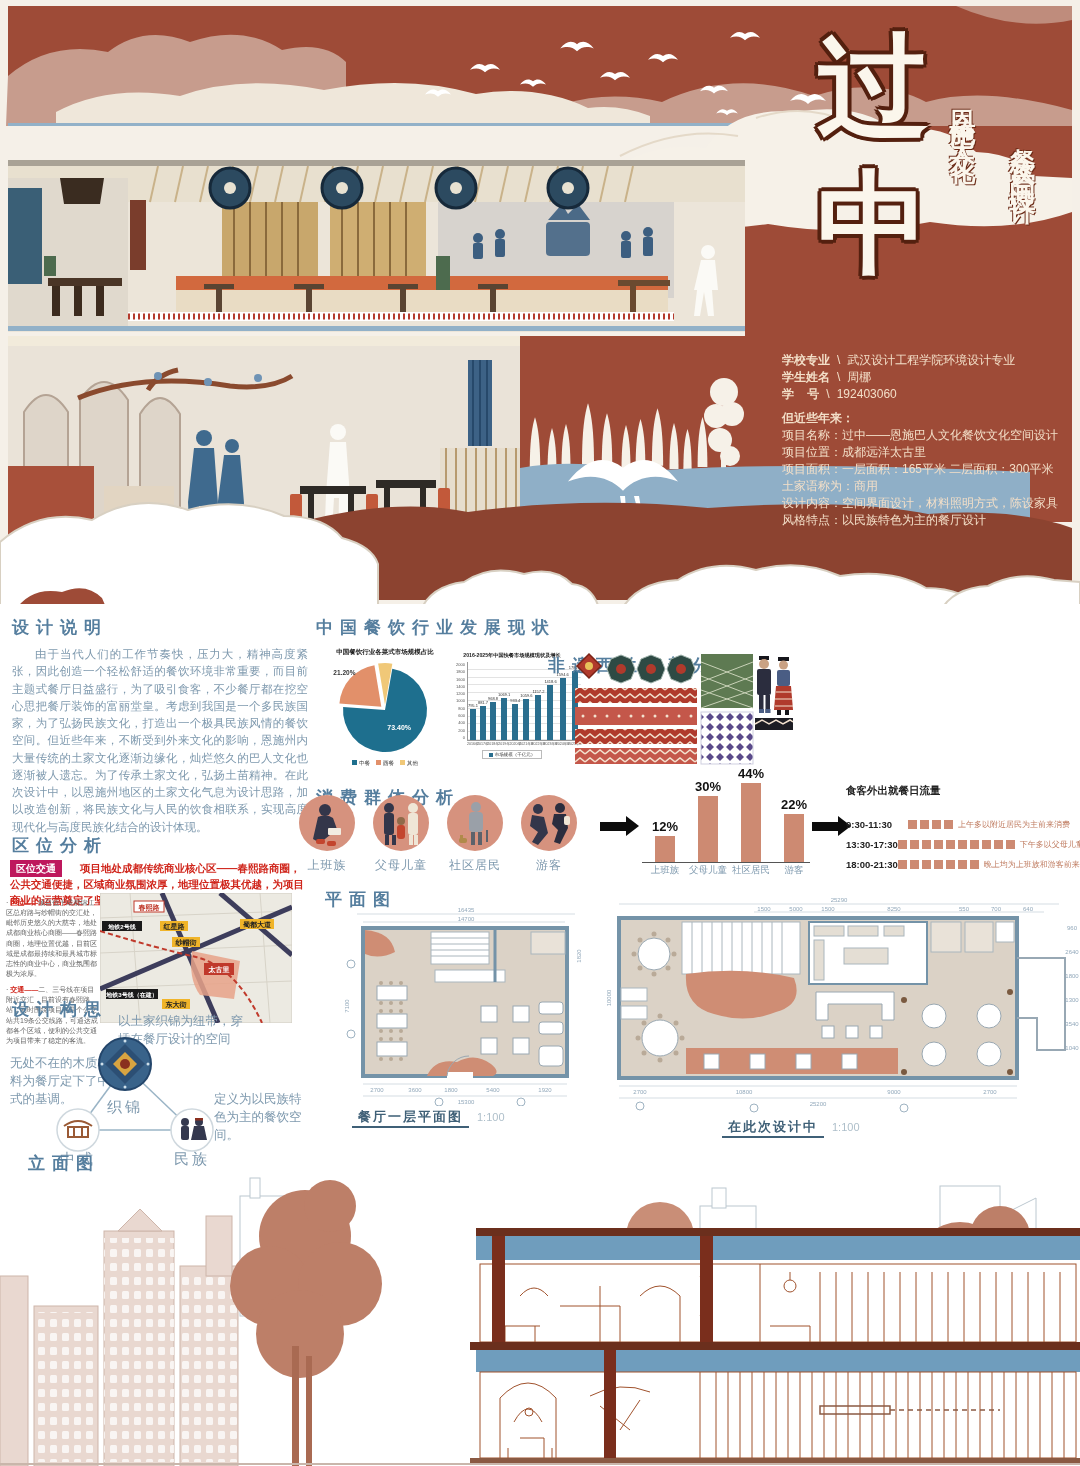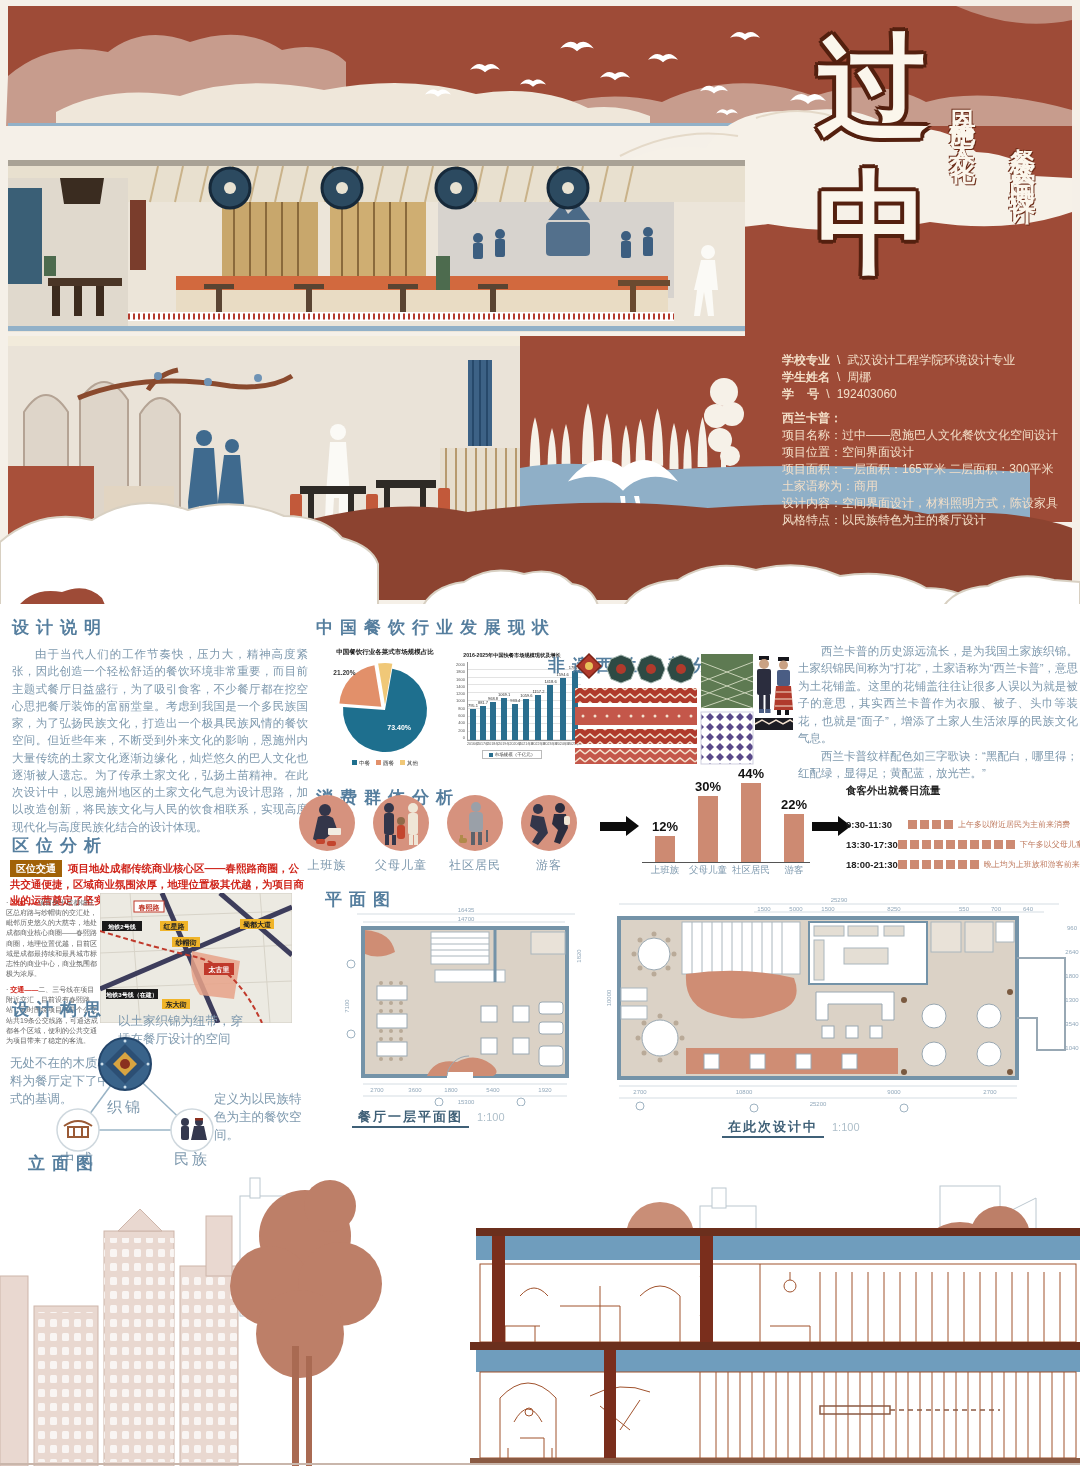--- a/index.html
+++ b/index.html
@@ -27,22 +27,22 @@
   .hi-plabel{white-space:pre;}
 
   
   .sec-title{position:absolute;margin:0;font-size:17px;font-weight:bold;color:#557e9e;
     letter-spacing:7px;}
 
   
   .design-body{left:12px;top:646px;width:296px;font-size:11.5px;line-height:1.5;color:#7e99ae;
     text-align:justify;text-indent:2em;}
   .loc-red{left:10px;top:860px;width:298px;font-size:10.5px;line-height:1.5;color:#d0261c;font-weight:bold;}
-  .loc-badge{display:inline-block;background:#a16207;color:#fff;font-size:10px;font-weight:bold;
-    padding:1px 6px;margin-right:6px;}
+  .loc-badge{display:inline-block;background:#be185d;color:#fff;font-size:10px;font-weight:bold;
+    padding:1px 6px;margin-right:18px;}
   .loc-bullets{left:6px;top:898px;width:92px;font-size:7px;line-height:1.45;color:#666;}
   .loc-bullet{margin-bottom:6px;}
   .loc-lead{color:#d0261c;font-weight:bold;}
   .loc-map{left:100px;top:893px;}
   .concept-note{position:absolute;font-size:12.5px;line-height:1.45;color:#7e99ae;}
   .cn-top{left:118px;top:1012px;width:136px;}
   .cn-left{left:10px;top:1054px;width:110px;}
   .cn-right{left:214px;top:1090px;width:96px;}
   .concept-svg{left:30px;top:1028px;}
   .concept-label{font-size:15px;fill:#7e99ae;letter-spacing:3px;}
@@ -401,28 +401,28 @@
     <div class="hi-row">
         <span class="hi-label">学生姓名</span>
         <span class="hi-sep">\</span>
         <span>周梛</span>
       </div>
     <div class="hi-row">
         <span class="hi-label">学    号</span>
         <span class="hi-sep">\</span>
         <span>192403060</span>
       </div>
-    <div class="hi-points-title">西兰卡普：</div>
+    <div class="hi-points-title">但近些年来：</div>
     <div class="hi-row">
         <span class="hi-plabel">项目名称：</span>
         <span>过中——恩施巴人文化餐饮文化空间设计</span>
       </div>
     <div class="hi-row">
         <span class="hi-plabel">项目位置：</span>
-        <span>空间界面设计</span>
+        <span>成都远洋太古里</span>
       </div>
     <div class="hi-row">
         <span class="hi-plabel">项目面积：</span>
         <span>一层面积：165平米  二层面积：300平米</span>
       </div>
     <div class="hi-row">
         <span class="hi-plabel">土家语称为：</span>
         <span>商用</span>
       </div>
     <div class="hi-row">
@@ -828,24 +828,20 @@
           <line x1="200" y1="47" x2="217.5" y2="47"></line>
           <line x1="200" y1="54" x2="218" y2="54"></line>
         </g>
       <rect x="202" y="58" width="4" height="5" fill="#16161c"></rect>
         <rect x="210" y="58" width="4" height="5" fill="#16161c"></rect>
       <rect x="180" y="66" width="38" height="12" fill="#1d1d24"></rect>
       <path d="M180 72 L187 68 L194 72 L201 68 L208 72 L215 68 L218 70" stroke="#f3e2cf" stroke-width="1.5" fill="none"></path>
     </g>
   </svg>
 
-  <div class="abs xlk-body">
-    <p>西兰卡普的历史源远流长，是为我国土家族织锦。土家织锦民间称为“打花”，土家语称为“西兰卡普”，意思为土花铺盖。这里的花铺盖往往让很多人误以为就是被子的意思，其实西兰卡普作为衣服、被子、头巾等装花，也就是“面子”，增添了土家人生活浓厚的民族文化气息。</p>
-    <p>西兰卡普纹样配色如三字歌诀：“黑配白，哪里得；红配绿，显得足；黄配蓝，放光芒。”</p>
-  </div>
 
   <h2 class="sec-title" style="left:325px;top:888px;">平面图</h2>
 
   <svg class="abs plan1" width="262" height="200" viewBox="0 0 262 200">
     <line class="dimline" x1="22" y1="8" x2="240" y2="8"></line>
     <text class="dim" x="131" y="6" text-anchor="middle">16435</text>
     <line class="dimline" x1="28" y1="16" x2="230" y2="16"></line>
     <text class="dim" x="131" y="14.5" text-anchor="middle">14700</text>
     <rect x="28" y="22" width="204" height="148" fill="#dbd2c6" stroke="#7493a8" stroke-width="4"></rect>
 

